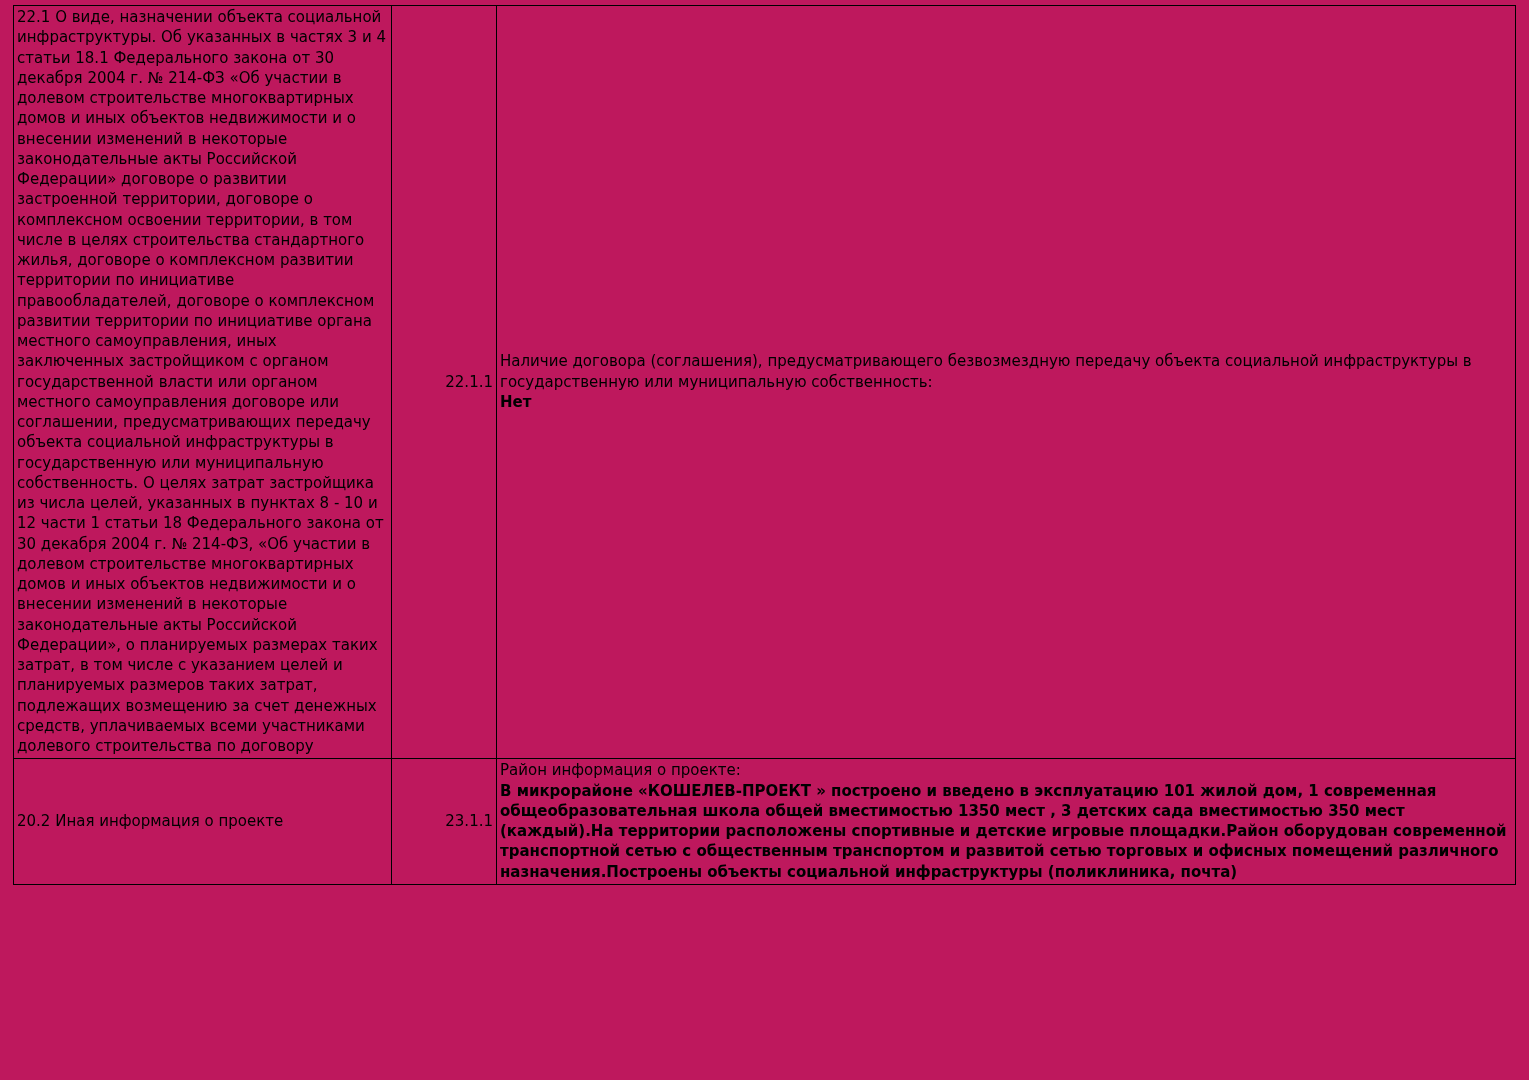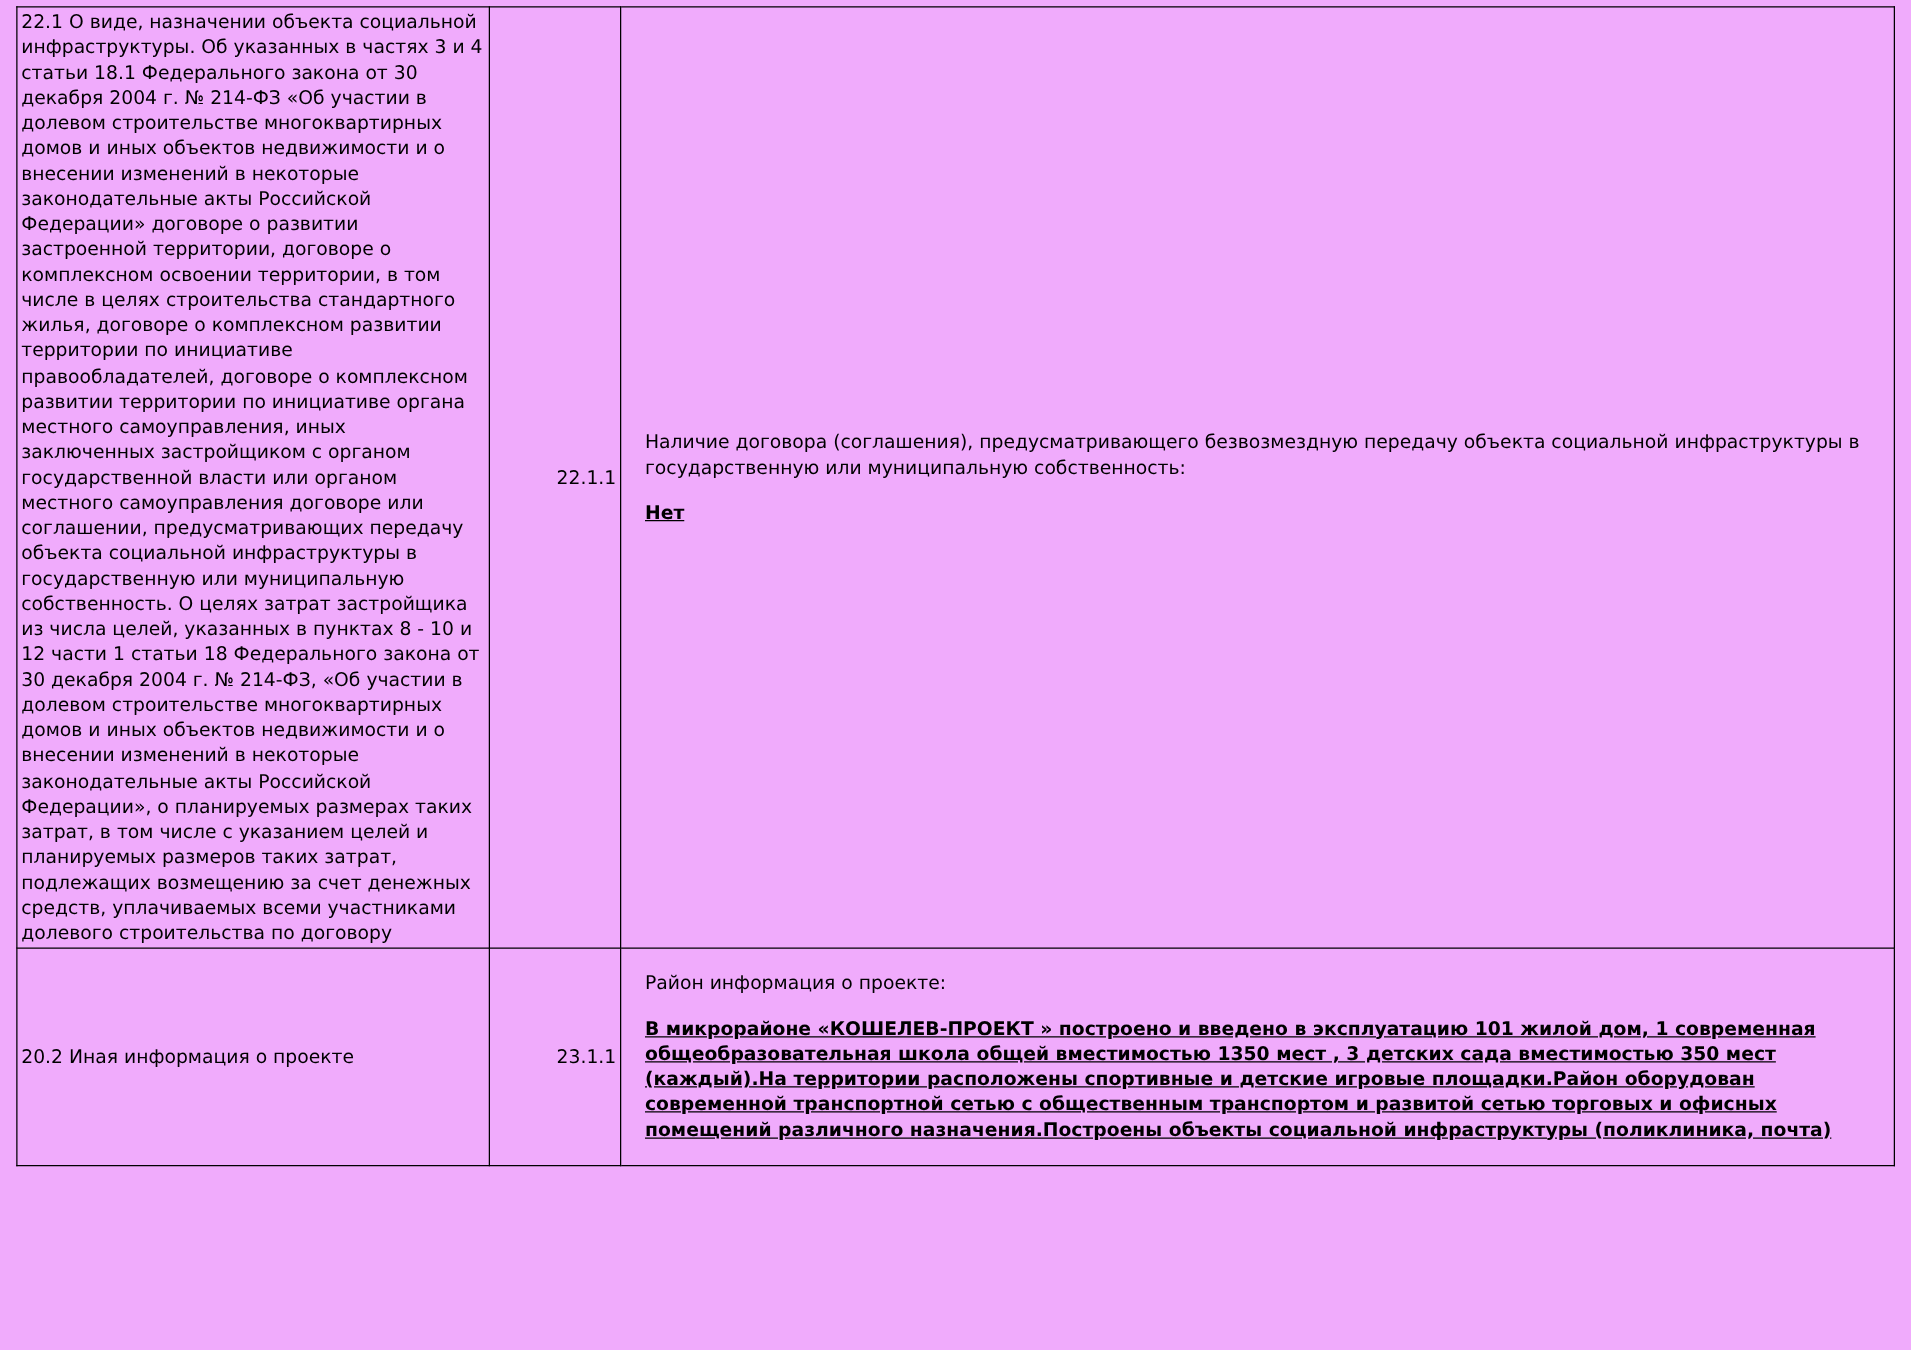--- a/index.html
+++ b/index.html
@@ -7,21 +7,21 @@
     padding: 0;
     background: #ffffff;
     font-family: "DejaVu Sans", "Liberation Sans", sans-serif;
     color: #000000;
   }
   .page {
     width: 1529px;
     height: 1080px;
     box-sizing: border-box;
     padding: 5px 13px 0 13px;
-    background: #f0abfc;
+    background: #be185d;
   }
   table.decl {
     border-collapse: collapse;
     table-layout: fixed;
     width: 1502px;
   }
   table.decl col.c1 { width: 378px; }
   table.decl col.c2 { width: 105px; }
   table.decl col.c3 { width: 1019px; }
   table.decl td {
@@ -34,22 +34,22 @@
   }
   td.label-cell   { vertical-align: top; }
   td.label-middle { vertical-align: middle; }
   td.code-cell    { vertical-align: middle; padding-left: 2px; text-align: right; }
   td.content-middle { vertical-align: middle; }
   td.content-top    { vertical-align: top; }
   td.section-cell {
     padding: 2px 3px 3px 3px;
     vertical-align: middle;
   }
-  .bold { font-weight: bold; text-decoration: underline; }
-  .content-block { margin: 16px; }
+  .bold { font-weight: bold; }
+  .content-block { margin: 0; }
 </style>
 </head>
 <body>
 
 <div class="page">
   <table class="decl">
     <colgroup>
       <col class="c1">
       <col class="c2">
       <col class="c3">

